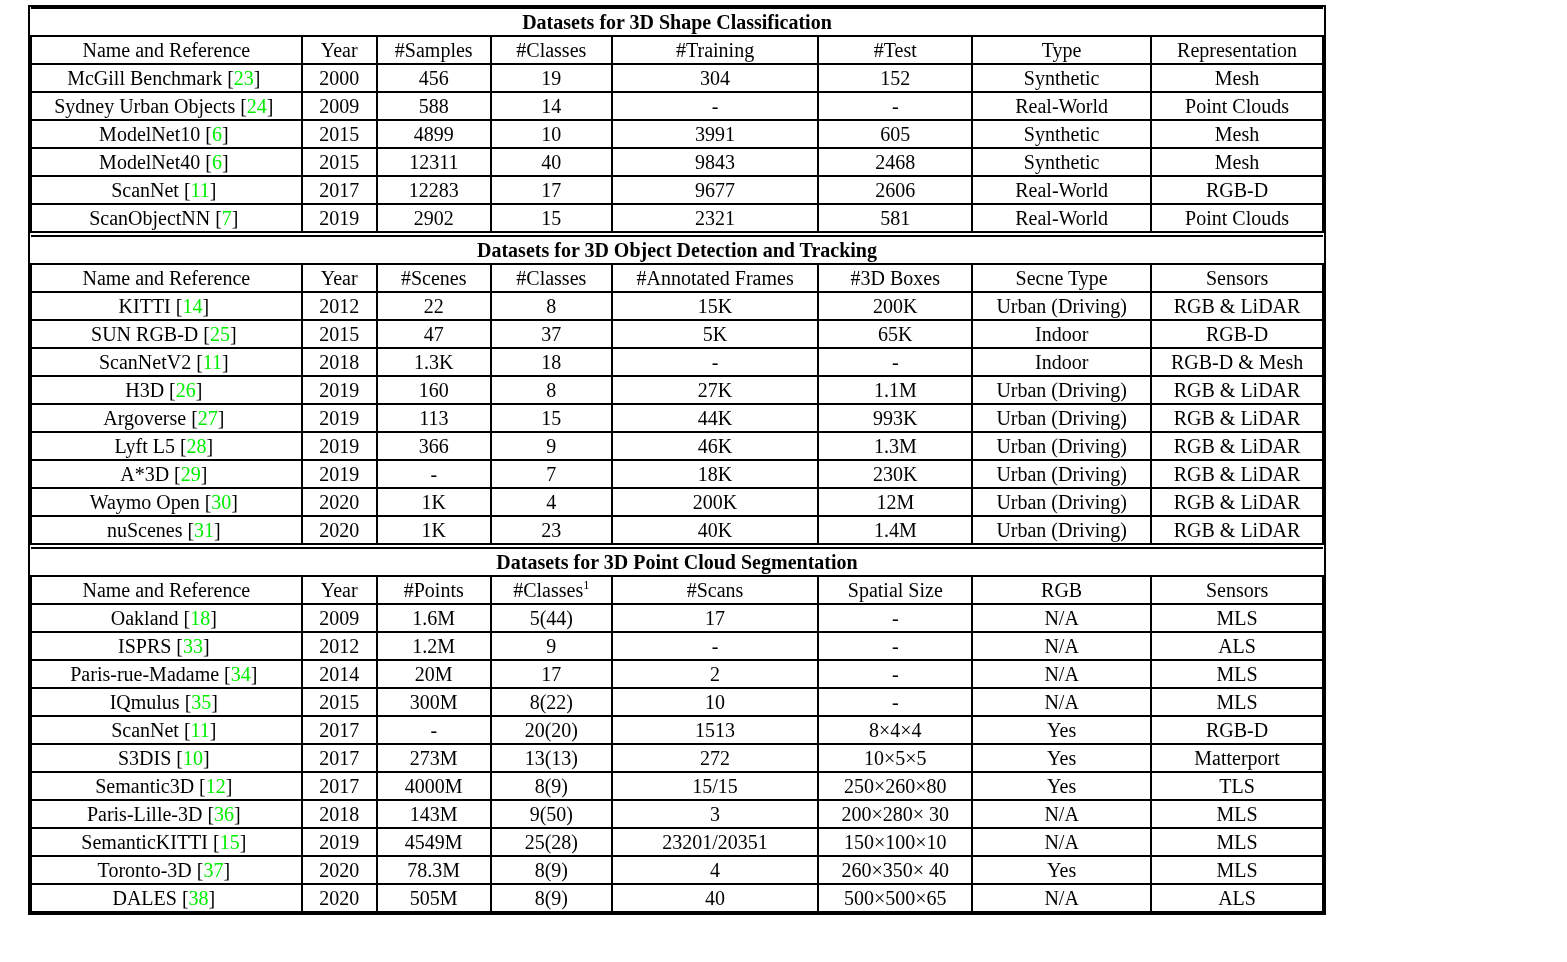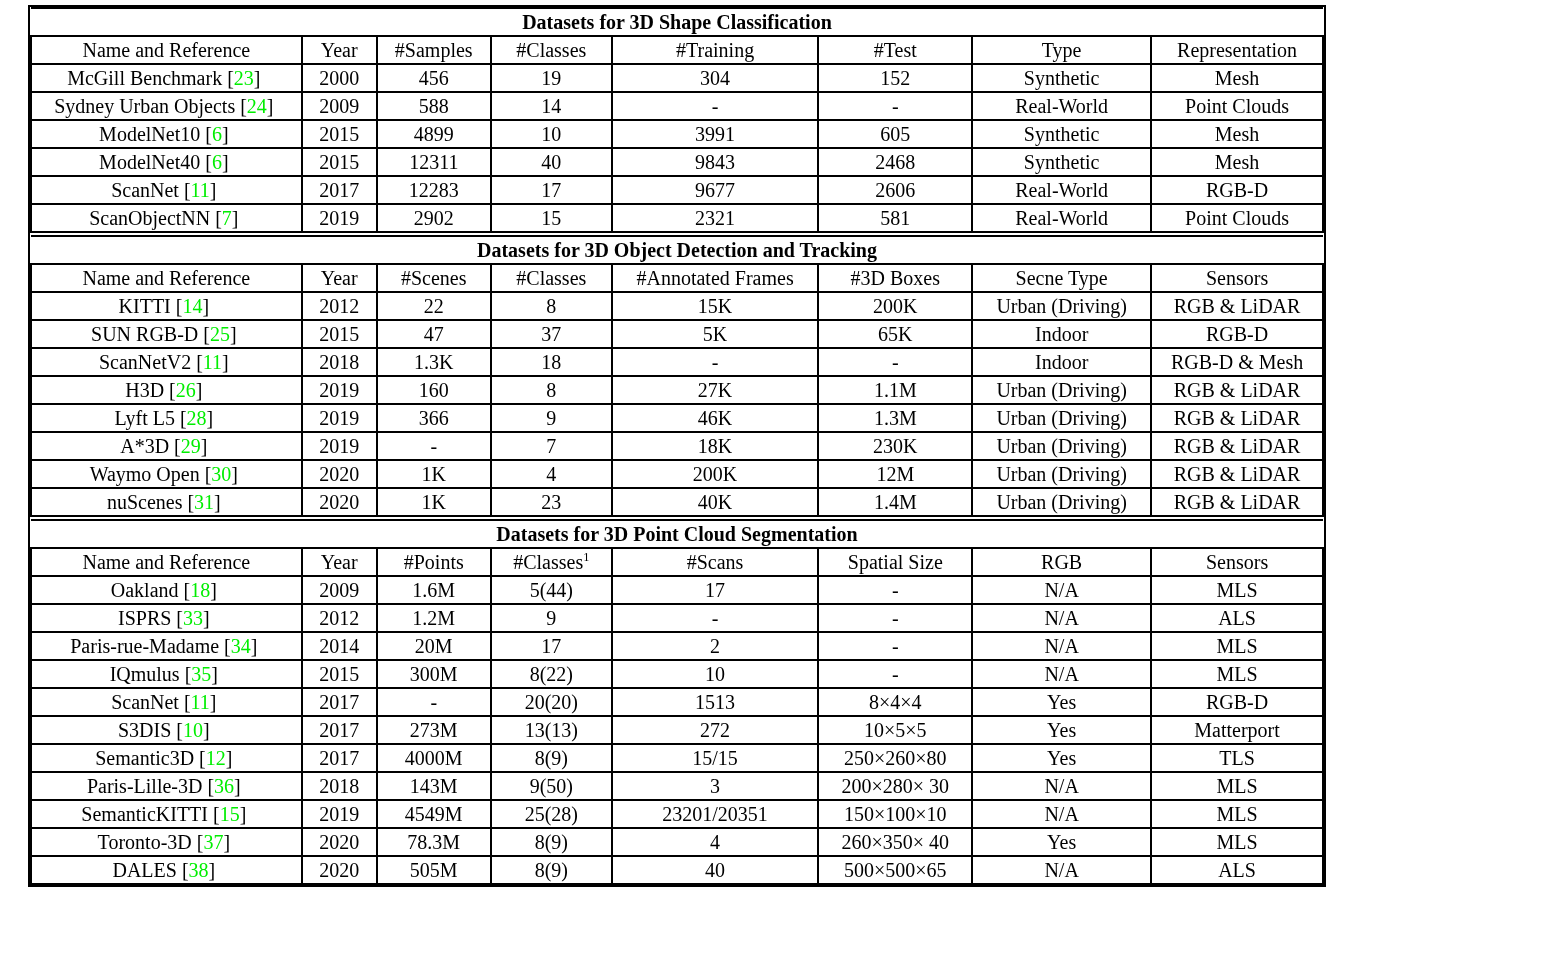--- a/index.html
+++ b/index.html
@@ -218,20 +218,30 @@
             <td class="name-cell">H3D [<span class="ref">26</span>]</td>
             <td>2019</td>
             <td>160</td>
             <td>8</td>
             <td>27K</td>
             <td>1.1M</td>
             <td>Urban (Driving)</td>
             <td>RGB &amp; LiDAR</td>
           </tr>
           <tr>
+            <td class="name-cell">Argoverse [<span class="ref">27</span>]</td>
+            <td>2019</td>
+            <td>113</td>
+            <td>15</td>
+            <td>44K</td>
+            <td>993K</td>
+            <td>Urban (Driving)</td>
+            <td>RGB &amp; LiDAR</td>
+          </tr>
+          <tr>
             <td class="name-cell">Lyft L5 [<span class="ref">28</span>]</td>
             <td>2019</td>
             <td>366</td>
             <td>9</td>
             <td>46K</td>
             <td>1.3M</td>
             <td>Urban (Driving)</td>
             <td>RGB &amp; LiDAR</td>
           </tr>
           <tr>

